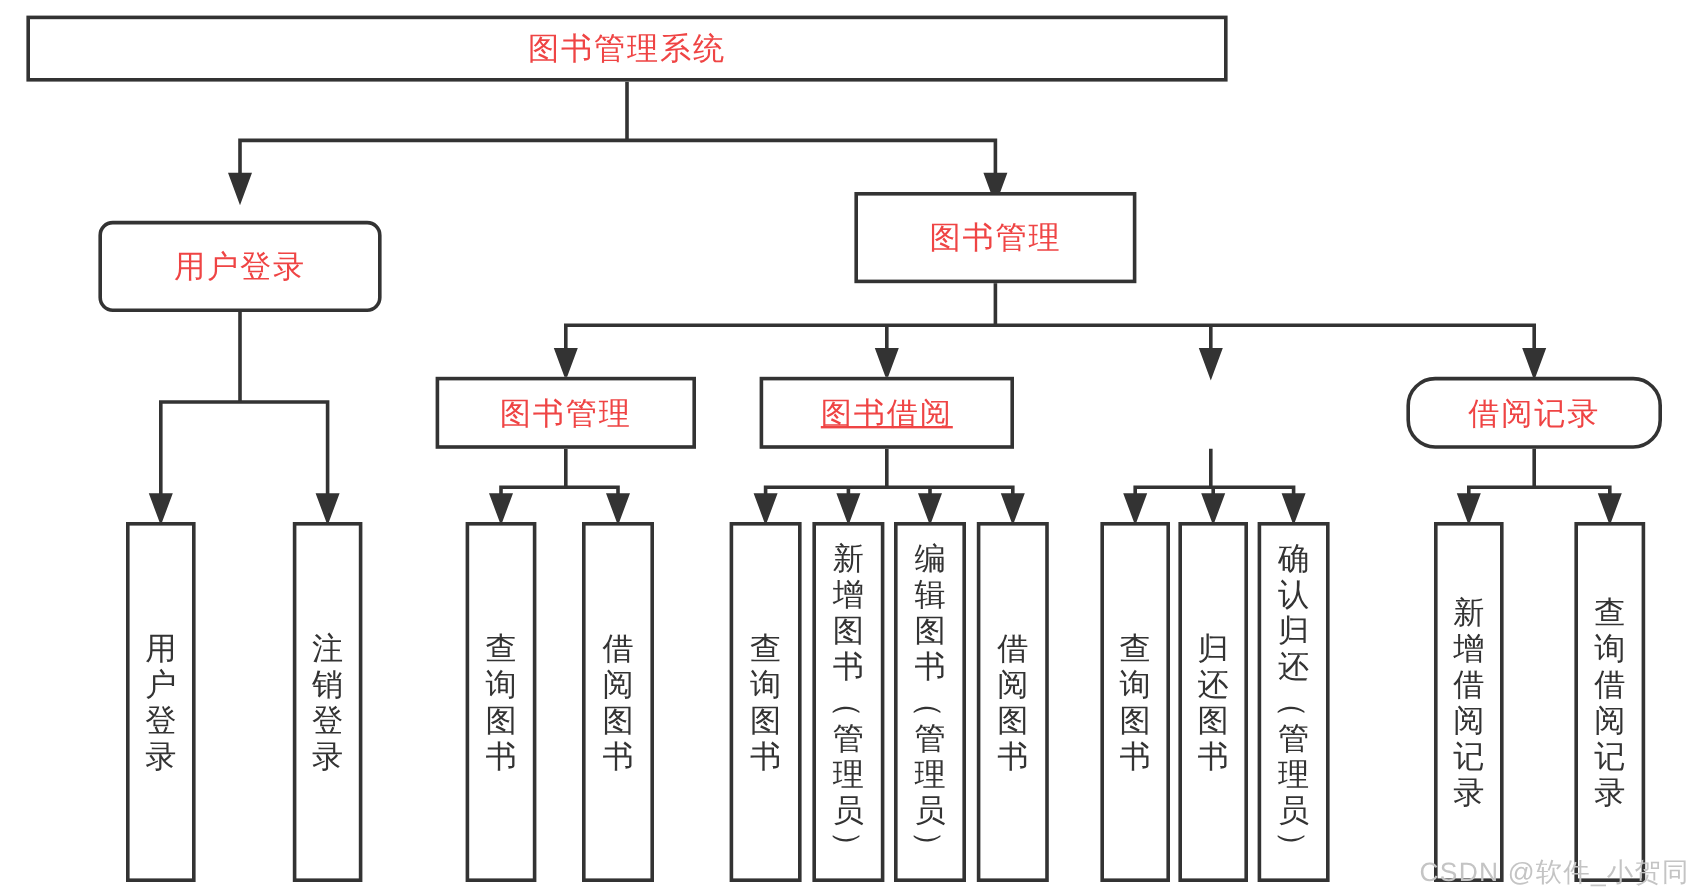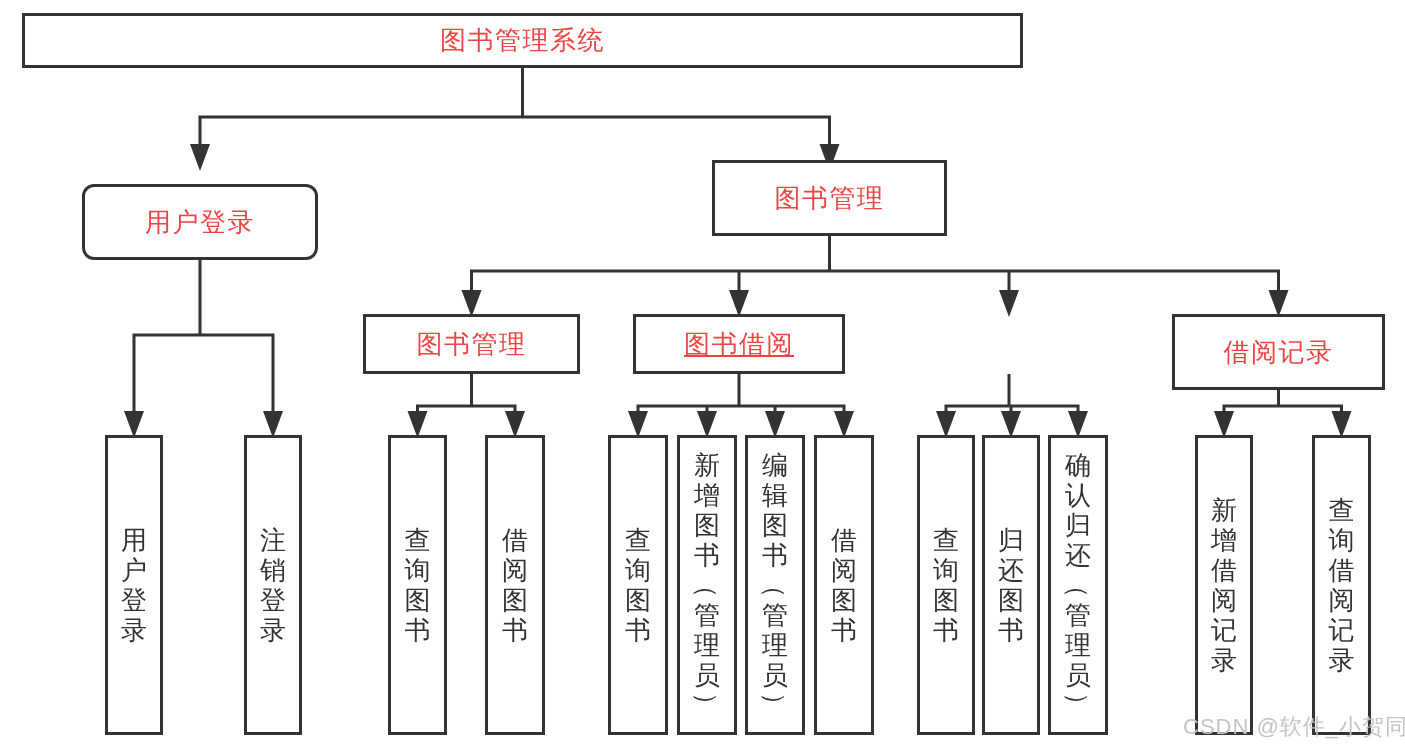--- a/index.html
+++ b/index.html
@@ -130,21 +130,21 @@
   <div class="hbox" style="left:712px; top:160px; width:235px; height:76px;">
     <span>图书管理</span>
   </div>
 
   <div class="hbox" style="left:363px; top:314px; width:217px; height:60px;">
     <span>图书管理</span>
   </div>
   <div class="hbox" style="left:633px; top:314px; width:212px; height:60px;text-decoration:underline;">
     <span>图书借阅</span>
   </div>
-  <div class="hbox" style="left:1172px; top:314px; width:213px; height:76px;">
+  <div class="hbox" style="left:1172px; top:314px; width:213px; height:60px;border-radius:24px;">
     <span>借阅记录</span>
   </div>
 
   <div class="vbox" style="left:105px; top:435px; width:58px; height:300px;">
       <span class="vchar">用</span>
       <span class="vchar">户</span>
       <span class="vchar">登</span>
       <span class="vchar">录</span>
     </div>
   <div class="vbox" style="left:244px; top:435px; width:58px; height:300px;">

